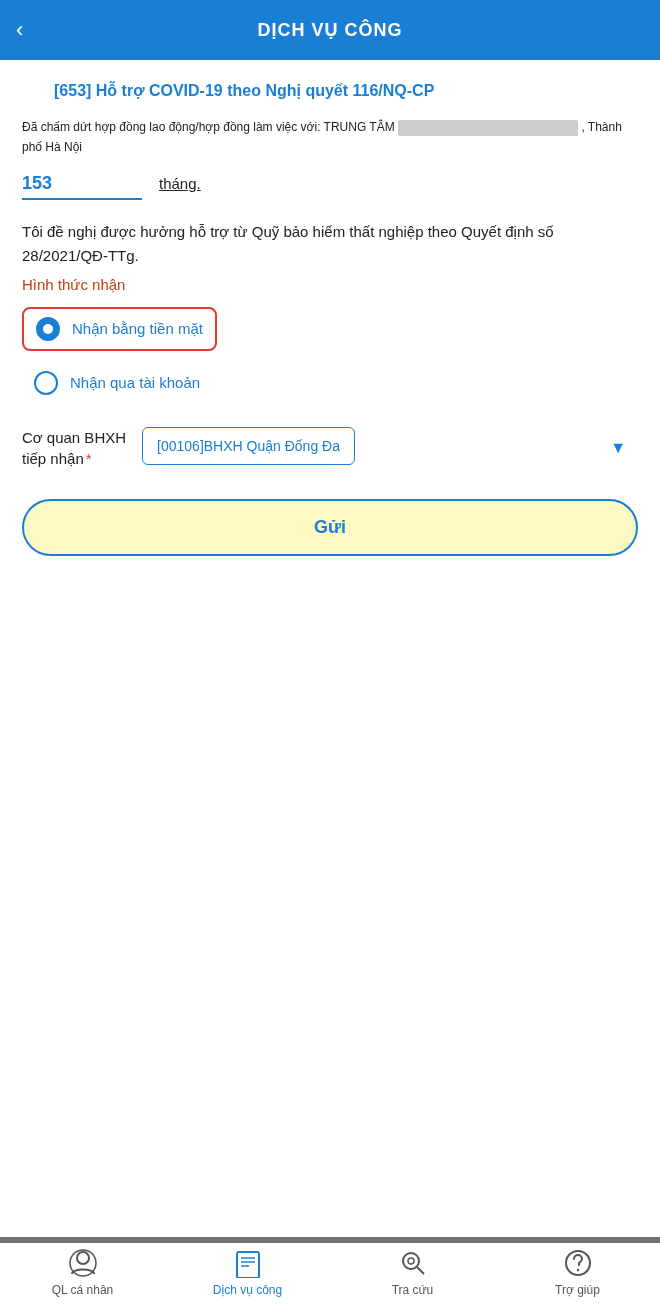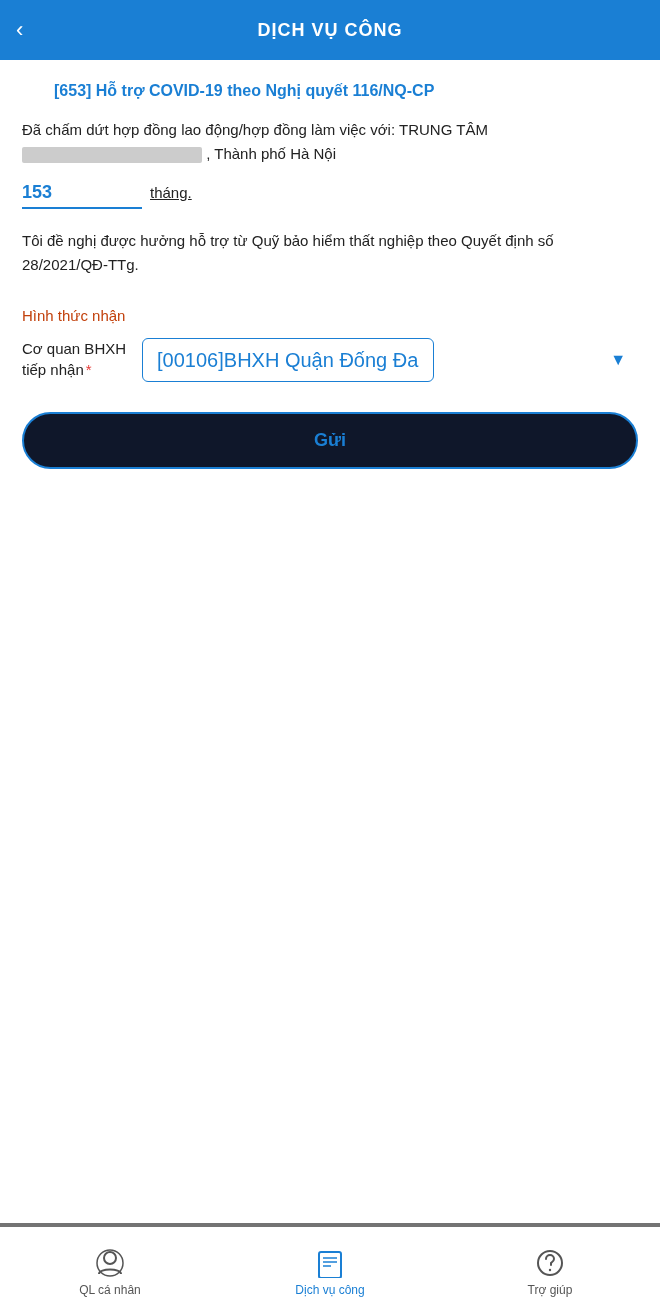--- a/index.html
+++ b/index.html
@@ -50,39 +50,39 @@
       color: #1a7fd4;
       font-size: 16px;
       font-weight: 700;
       margin-bottom: 16px;
       line-height: 1.4;
       padding-left: 32px;
     }
 
     .paragraph {
       color: #222;
-      font-size: 15px;
+      font-size: 12px;
       line-height: 1.6;
       margin-bottom: 16px;
     }
 
     .redacted {
       display: inline-block;
       background: #ccc;
       color: transparent;
       border-radius: 2px;
       width: 180px;
       height: 16px;
       vertical-align: middle;
     }
 
     .input-row {
       display: flex;
       align-items: baseline;
-      gap: 8px;
+      gap: 17px;
       margin-bottom: 20px;
       margin-top: 4px;
     }
 
     .input-field {
       border: none;
       border-bottom: 2px solid #1a7fd4;
       color: #1a7fd4;
       font-size: 18px;
       font-weight: 600;
@@ -95,21 +95,21 @@
     .input-unit {
       color: #222;
       font-size: 15px;
       text-decoration: underline;
     }
 
     .note-text {
       color: #222;
       font-size: 15px;
       line-height: 1.6;
-      margin-bottom: 30px;
+      margin-bottom: 8px;
     }
 
     .section-label {
       color: #c2410c;
       font-size: 15px;
       font-weight: 500;
       margin-bottom: 14px;
     }
 
     
@@ -180,21 +180,21 @@
       color: #e53935;
       margin-left: 2px;
     }
 
     .dropdown-select {
       flex: 1;
       border: 1px solid #1a7fd4;
       border-radius: 6px;
       padding: 10px 14px;
       color: #1a7fd4;
-      font-size: 20px;
+      font-size: 14px;
       appearance: none;
       background: white;
       cursor: pointer;
       outline: none;
     }
 
     .dropdown-wrapper {
       position: relative;
       flex: 1;
     }
@@ -209,36 +209,36 @@
       pointer-events: none;
     }
 
     
     .submit-btn {
       display: block;
       width: 100%;
       padding: 16px;
       border: 2px solid #1a7fd4;
       border-radius: 30px;
-      background: #0f172a;
+      background: #fef9c3;
       color: #1a7fd4;
       font-size: 18px;
       font-weight: 600;
       cursor: pointer;
       margin-bottom: 20px;
     }
 
     
     .bottom-nav {
       background: white;
-      border-top: 4px solid #737373;
+      border-top: 6px solid #737373;
       display: flex;
       justify-content: space-around;
       align-items: center;
-      padding: 20px 0 12px;
+      padding: 4px 0 12px;
       min-height: 72px;
     }
 
     .nav-item {
       display: flex;
       flex-direction: column;
       align-items: center;
       gap: 4px;
       cursor: pointer;
       flex: 1;
@@ -286,20 +286,33 @@
 
   <div class="input-row">
     <input type="text" class="input-field" value="153" style="">
     <span class="input-unit">tháng.</span>
   </div>
 
   <div class="note-text">Tôi đề nghị được hưởng hỗ trợ từ Quỹ bảo hiểm thất nghiệp theo Quyết định số 28/2021/QĐ-TTg.</div>
 
   <div class="section-label">Hình thức nhận</div>
 
+  <div class="radio-group">
+
+    <div class="radio-option selected">
+      <div class="radio-circle filled"></div>
+      <span class="radio-label">Nhận bằng tiền mặt</span>
+    </div>
+
+    <div class="radio-option" style="padding: 8px 12px;">
+      <div class="radio-circle"></div>
+      <span class="radio-label">Nhận qua tài khoản</span>
+    </div>
+
+  </div>
 
   <div class="dropdown-row">
     <div class="dropdown-label">
       <span style="white-space: pre-line;">Cơ quan BHXH
 tiếp nhận</span><span class="required-star">*</span>
     </div>
     <div class="dropdown-wrapper">
       <select class="dropdown-select">
         <option>[00106]BHXH Quận Đống Đa</option>
       </select>
@@ -329,20 +342,30 @@
       <svg width="30" height="30" viewBox="0 0 30 30" fill="none" xmlns="http://www.w3.org/2000/svg">
         <rect x="4" y="4" width="22" height="26" rx="2" stroke="#1a7fd4" stroke-width="2" fill="none"></rect>
         <line x1="8" y1="10" x2="22" y2="10" stroke="#1a7fd4" stroke-width="1.5"></line>
         <line x1="8" y1="14" x2="22" y2="14" stroke="#1a7fd4" stroke-width="1.5"></line>
         <line x1="8" y1="18" x2="16" y2="18" stroke="#1a7fd4" stroke-width="1.5"></line>
       </svg>
     </div>
     <span class="nav-label" style="color:#1a7fd4;">Dịch vụ công</span>
   </div>
 
+  <div class="nav-item">
+    <div class="nav-icon">
+      <svg width="30" height="30" viewBox="0 0 30 30" fill="none" xmlns="http://www.w3.org/2000/svg">
+        <circle cx="13" cy="13" r="8" stroke="#555" stroke-width="2" fill="none"></circle>
+        <line x1="19" y1="19" x2="26" y2="26" stroke="#555" stroke-width="2"></line>
+        <circle cx="13" cy="13" r="3" stroke="#555" stroke-width="1.5" fill="none"></circle>
+      </svg>
+    </div>
+    <span class="nav-label">Tra cứu</span>
+  </div>
 
   <div class="nav-item">
     <div class="nav-icon">
       <svg width="30" height="30" viewBox="0 0 30 30" fill="none" xmlns="http://www.w3.org/2000/svg">
         <circle cx="15" cy="15" r="12" stroke="#555" stroke-width="2" fill="none"></circle>
         <path d="M11 11c0-2.2 1.8-4 4-4s4 1.8 4 4c0 2-2 3-3 4v2" stroke="#555" stroke-width="2" stroke-linecap="round" fill="none"></path>
         <circle cx="15" cy="22" r="1.2" fill="#555"></circle>
       </svg>
     </div>
     <span class="nav-label">Trợ giúp</span>

